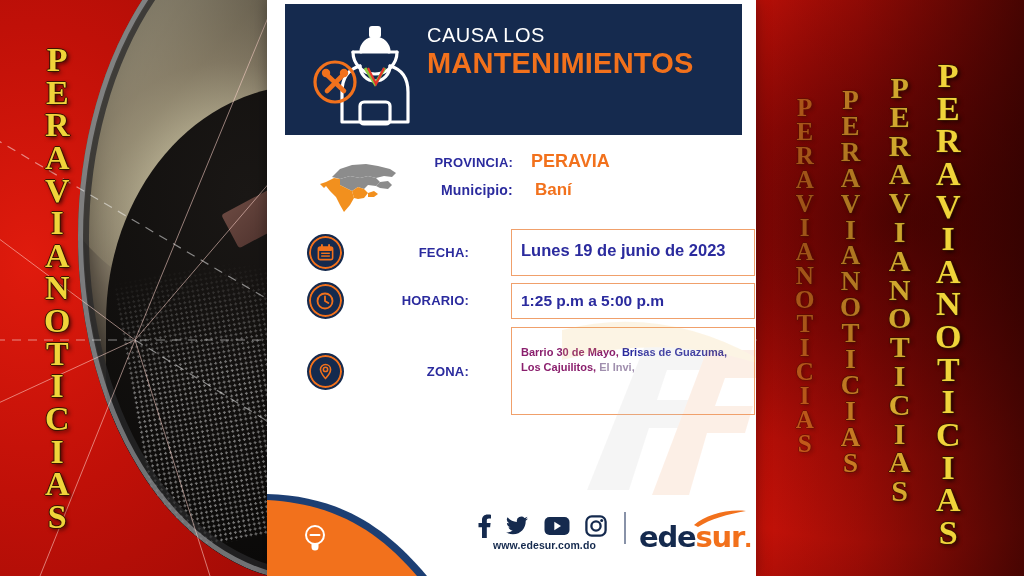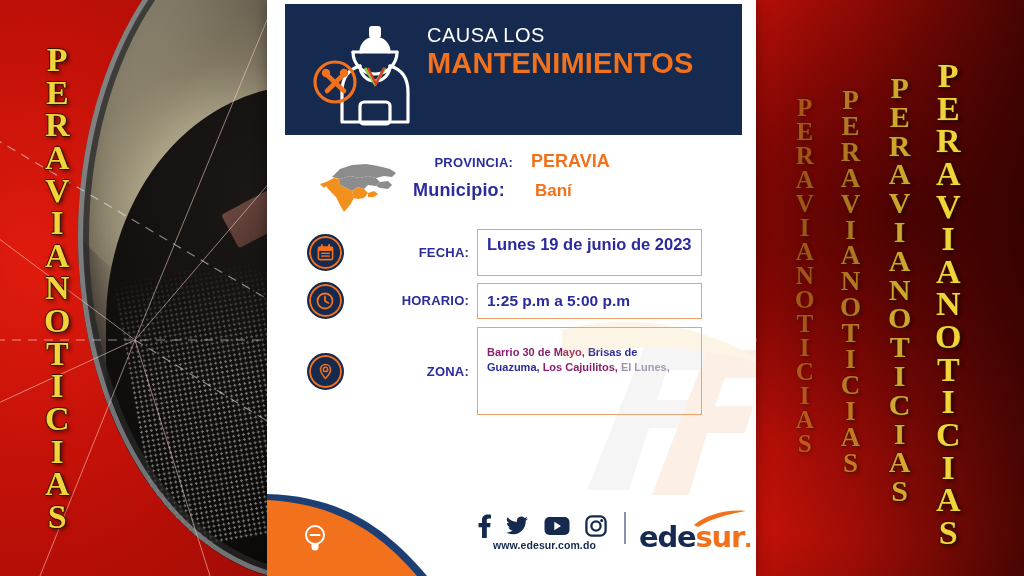--- a/index.html
+++ b/index.html
@@ -168,21 +168,21 @@
 
   
   .prov-wrap { position: absolute; left: 0; top: 143px; width: 457px; height: 80px; }
   .map-do { position: absolute; left: 33px; top: 8px; width: 82px; height: 62px; }
   .prov-rows { position: absolute; left: 120px; top: 4px; width: 330px; }
   .prov-row { display: flex; align-items: baseline; margin-bottom: 8px; }
   .prov-label {
     width: 108px; text-align: right; color: #2b2b9e; font-weight: bold; font-size: 13px;
     letter-spacing: .2px;
   }
-  .prov-label.small { font-size: 18px; text-align: center; }
+  .prov-label.small { font-size: 14px; }
   .prov-val { color: #f2711c; font-weight: bold; font-size: 18px; padding-left: 18px; }
   .prov-val.muni { font-size: 17px; padding-left: 22px; }
 
   
   .rows { position: absolute; left: 0; top: 225px; width: 457px; }
   .row { position: relative; display: flex; align-items: center; }
   .row-icon { width: 80px; display: flex; justify-content: center; flex: none; }
   .badge {
     width: 37px; height: 37px; border-radius: 50%;
     background: #152a4e;
@@ -190,25 +190,25 @@
     display: flex; align-items: center; justify-content: center;
     box-shadow: inset 0 0 0 2px #f2711c;
   }
   .row-label {
     width: 112px; text-align: right; flex: none;
     color: #2b2b9e; font-weight: bold; font-size: 13px; letter-spacing: .2px;
     padding-right: 8px;
   }
   .row-box {
     flex: none;
-    width: 225px;
+    width: 244px;
     border: 1.5px solid #f0a06b;
     background: #fff;
-    padding: 4px 9px;
-    color: #2b2b9e; font-weight: bold;
+    padding: 10px 9px;
+    color: #2b2b9e; font-weight: bold; margin-left: 34px;
   }
   .row-box.fecha { height: 47px; font-size: 16.5px; line-height: 1.22; }
   .row-box.horario { height: 36px; font-size: 15.5px; display: flex; align-items: center; }
   .row-box.zona { height: 88px; font-size: 11px; line-height: 1.35; padding-top: 17px; }
   .row-box.causa { height: 36px; font-size: 13.5px; display: flex; align-items: center; padding-left: 16px; }
   .zona-a { color: #8a1f6d; }
   .zona-b { color: #2b2b9e; }
   .zona-c { color: #a08fae; }
 
   .r-fecha { margin-bottom: 6px; }
@@ -543,21 +543,21 @@
             <div class="badge">
               <svg width="19" height="19" viewBox="0 0 24 24">
                 <path d="M12 3.2 c-3.6 0 -6.4 2.8 -6.4 6.3 c0 4.7 6.4 11.3 6.4 11.3 s6.4 -6.6 6.4 -11.3 c0 -3.5 -2.8 -6.3 -6.4 -6.3 z" fill="none" stroke="#f2711c" stroke-width="2"></path>
                 <circle cx="12" cy="9.4" r="2.7" fill="none" stroke="#f2711c" stroke-width="2"></circle>
               </svg>
             </div>
           </div>
           <div class="row-label">ZONA:</div>
           <div class="row-box zona">
             <span class="zona-a">Barrio 30 de Mayo,</span><span class="zona-b"> Brisas de Guazuma,</span>
-            <span class="zona-a">Los Cajuilitos,</span><span class="zona-c"> El Lunes,</span>
+            <span class="zona-a">Los Cajuilitos,</span><span class="zona-c"> El Invi,</span>
           </div>
         </div>
 
 
       </div>
     </div>
 
     <svg class="watermark" viewBox="0 0 250 230">
       <path d="M30 190 L90 40 L160 40 L150 70 L110 70 L100 100 L140 100 L132 128 L92 128 L72 190 Z" fill="#c8c8c8"></path>
       <path d="M95 195 L150 50 L215 50 L205 78 L168 78 L158 106 L196 106 L188 133 L150 133 L132 195 Z" fill="#f2a06b"></path>

